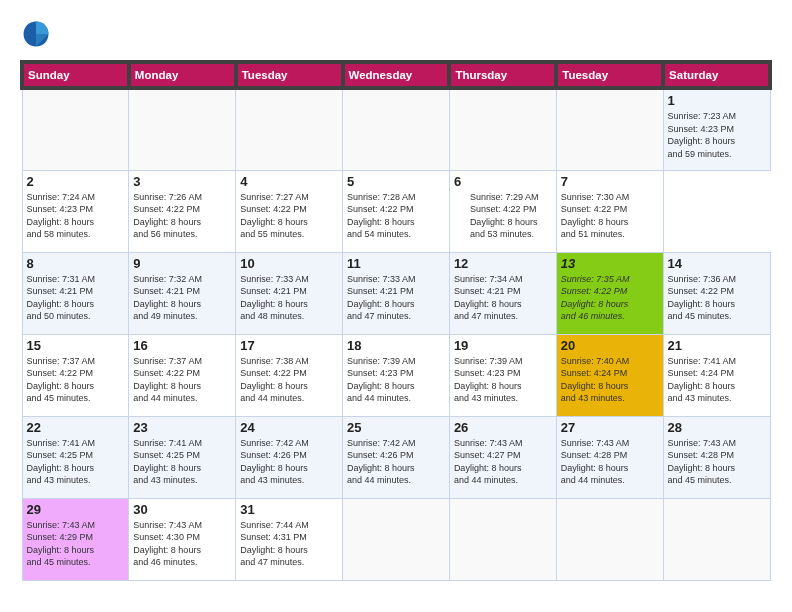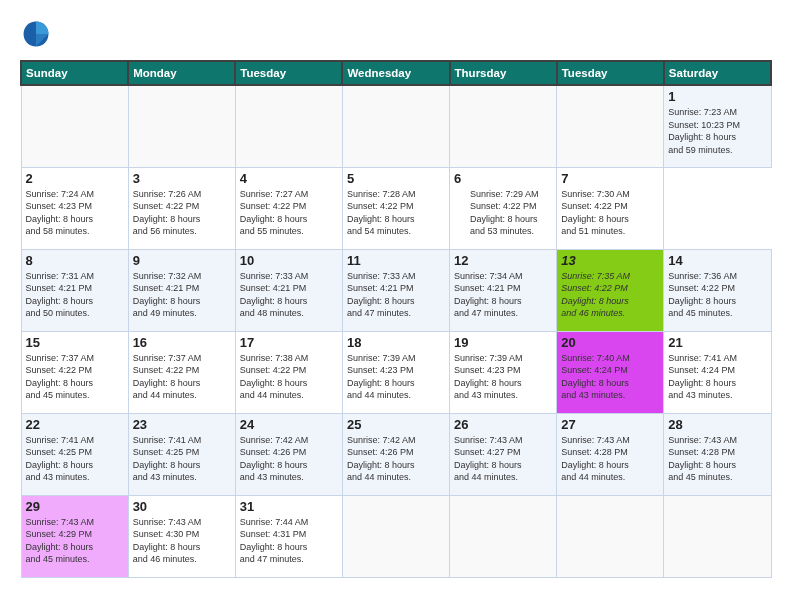--- a/index.html
+++ b/index.html
@@ -49,27 +49,27 @@
     .location {
       font-size: 14px;
       color: #555;
     }
     table {
       width: 100%;
       border-collapse: collapse;
       table-layout: fixed;
     }
     thead tr th {
-      background: #0f766e;
+      background: #be185d;
       color: #fff;
       font-size: 11.5px;
       font-weight: bold;
       padding: 5px 4px;
       text-align: left;
-      border: 2px solid #404040;
+      border: 4px solid #404040;
     }
     tbody tr td {
       border: 1px solid #c8d4e8;
       vertical-align: top;
       padding: 3px 4px;
       font-size: 9.2px;
       color: #333;
       height: 82px;
       background: #fff;
     }
@@ -133,21 +133,21 @@
     <tr>
           <td class="empty-cell"></td>
           <td class="empty-cell"></td>
           <td class="empty-cell"></td>
           <td class="empty-cell"></td>
           <td class="empty-cell"></td>
           <td class="empty-cell"></td>
           <td style="background: rgb(240, 244, 251);">
             <span class="day-num">1</span>
             <div class="cell-text" style="white-space: pre-line;">Sunrise: 7:23 AM
-Sunset: 10:23 PM
+Sunset: 4:23 PM
 Daylight: 8 hours
 and 59 minutes.</div>
           </td>
         </tr>
         <tr>
           <td style="background: rgb(255, 255, 255);">
             <span class="day-num">2</span>
             <div class="cell-text" style="white-space: pre-line;">Sunrise: 7:24 AM
 Sunset: 4:23 PM
 Daylight: 8 hours
@@ -269,21 +269,21 @@
 Daylight: 8 hours
 and 44 minutes.</div>
           </td>
           <td style="background: rgb(255, 255, 255);">
             <span class="day-num">19</span>
             <div class="cell-text" style="white-space: pre-line;">Sunrise: 7:39 AM
 Sunset: 4:23 PM
 Daylight: 8 hours
 and 43 minutes.</div>
           </td>
-          <td style="background: #d946ef; margin-left: 36px;">
+          <td style="background: #eab308; margin-left: 36px;">
             <span class="day-num">20</span>
             <div class="cell-text" style="white-space: pre-line;">Sunrise: 7:40 AM
 Sunset: 4:24 PM
 Daylight: 8 hours
 and 43 minutes.</div>
           </td>
           <td style="background: rgb(255, 255, 255);">
             <span class="day-num">21</span>
             <div class="cell-text" style="white-space: pre-line;">Sunrise: 7:41 AM
 Sunset: 4:24 PM

